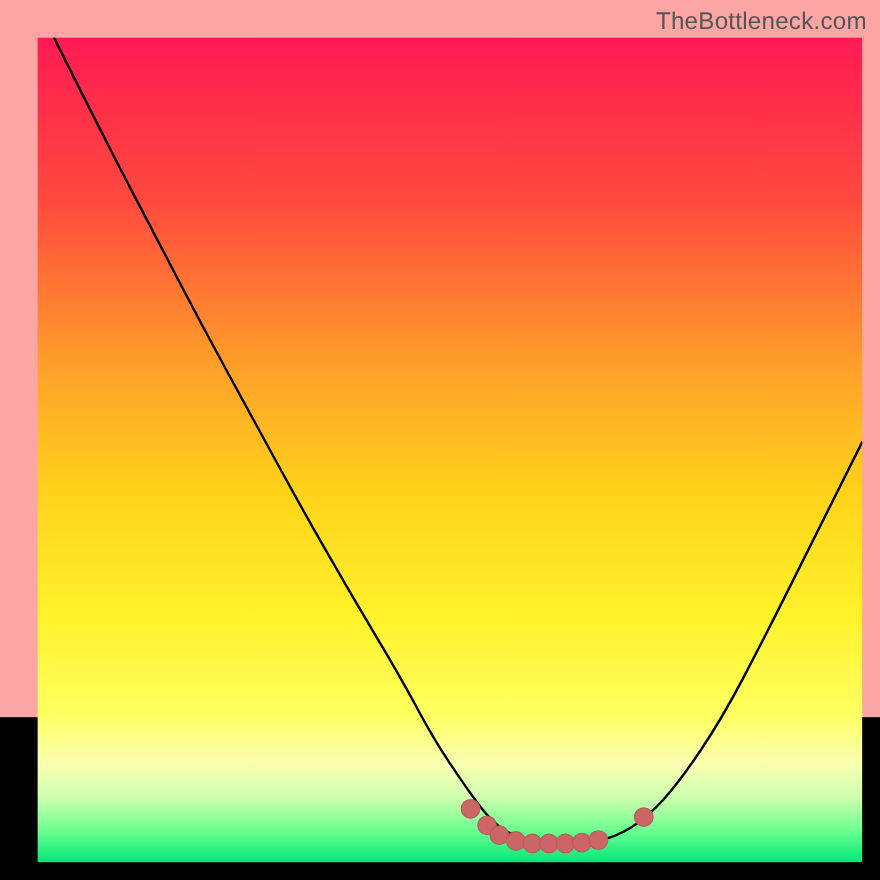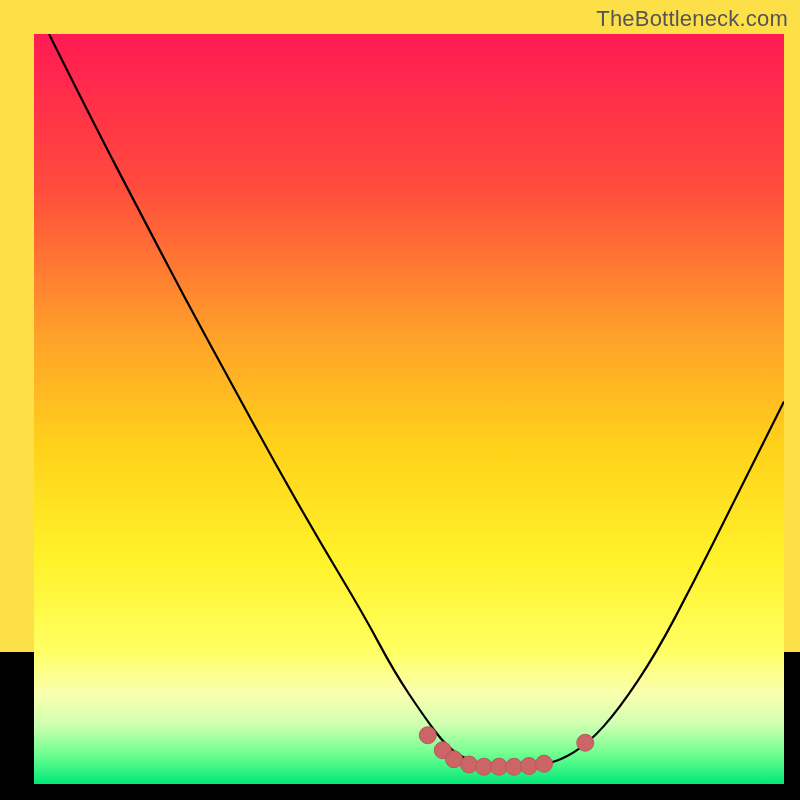--- a/index.html
+++ b/index.html
@@ -8,21 +8,21 @@
     width: 800px;
     height: 800px;
     background: #000;
     overflow: hidden;
     font-family: Arial, Helvetica, sans-serif;
   }
   .frame {
     position: absolute;
     left: 0; top: 0;
     width: 800px; height: 652px;
-    background: #fde047;
+    background: #fca5a5;
   }
   .plot {
     position: absolute;
     left: 34px;
     top: 34px;
     width: 750px;
     height: 750px;
   }
   .watermark {
     position: absolute;

